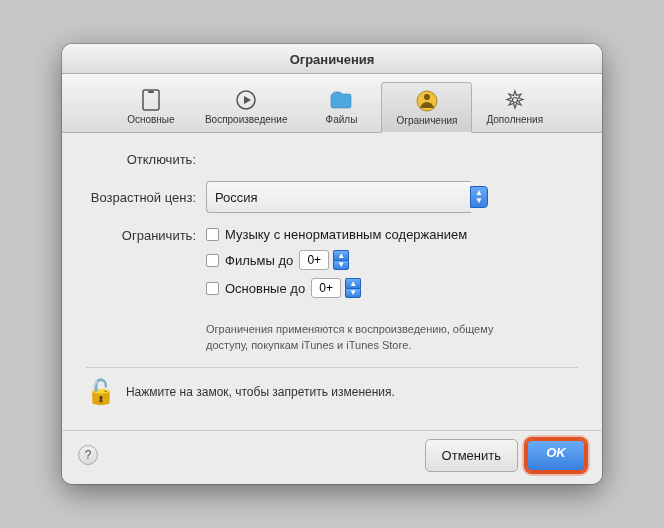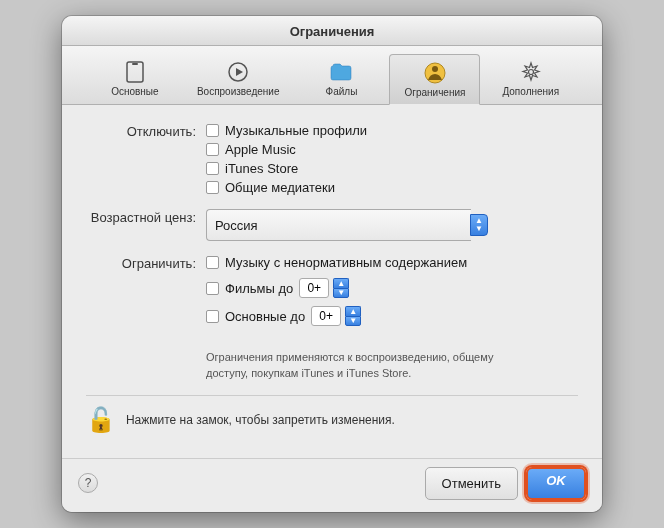--- a/index.html
+++ b/index.html
@@ -29,21 +29,21 @@
       position: relative;
     }
     .titlebar-title {
       font-size: 13px;
       font-weight: 600;
       color: #333;
     }
     .tabs {
       display: flex;
       justify-content: center;
-      gap: 8px;
+      gap: 0px;
       padding: 8px 0 0 4px;
       background: linear-gradient(to bottom, #f5f5f5, #dcdcdc);
     }
     .tab {
       display: flex;
       flex-direction: column;
       align-items: center;
       padding: 4px 14px 6px 14px;
       cursor: pointer;
       border-radius: 4px 4px 0 0;
@@ -318,41 +318,23 @@
       </div>
       <span class="tab-label">Дополнения</span>
     </div>
   </div>
   <div class="tabs-divider"></div>
 
   <div class="content">
 
     <div class="form-row">
       <div class="form-label">Отключить:</div>
-      <div class="form-fields">
-        <div class="checkbox-row">
-          <div class="checkbox"></div>
-          <span>Музыкальные профили</span>
-        </div>
-        <div class="checkbox-row">
-          <div class="checkbox"></div>
-          <span>Apple Music</span>
-        </div>
-        <div class="checkbox-row">
-          <div class="checkbox"></div>
-          <span>iTunes Store</span>
-        </div>
-        <div class="checkbox-row">
-          <div class="checkbox"></div>
-          <span>Общие медиатеки</span>
-        </div>
-      </div>
-    </div>
-
-    <div class="form-row" style="">
+    </div>
+
+    <div class="form-row" style="align-items:center;">
       <div class="form-label">Возрастной ценз:</div>
       <div class="select-container">
         <select class="select-main">
           <option value="Россия">Россия</option>
         </select>
         <div class="select-arrow-btn">
           <span style="color:white;font-size:8px;line-height:1;">▲<br>▼</span>
         </div>
       </div>
     </div>

